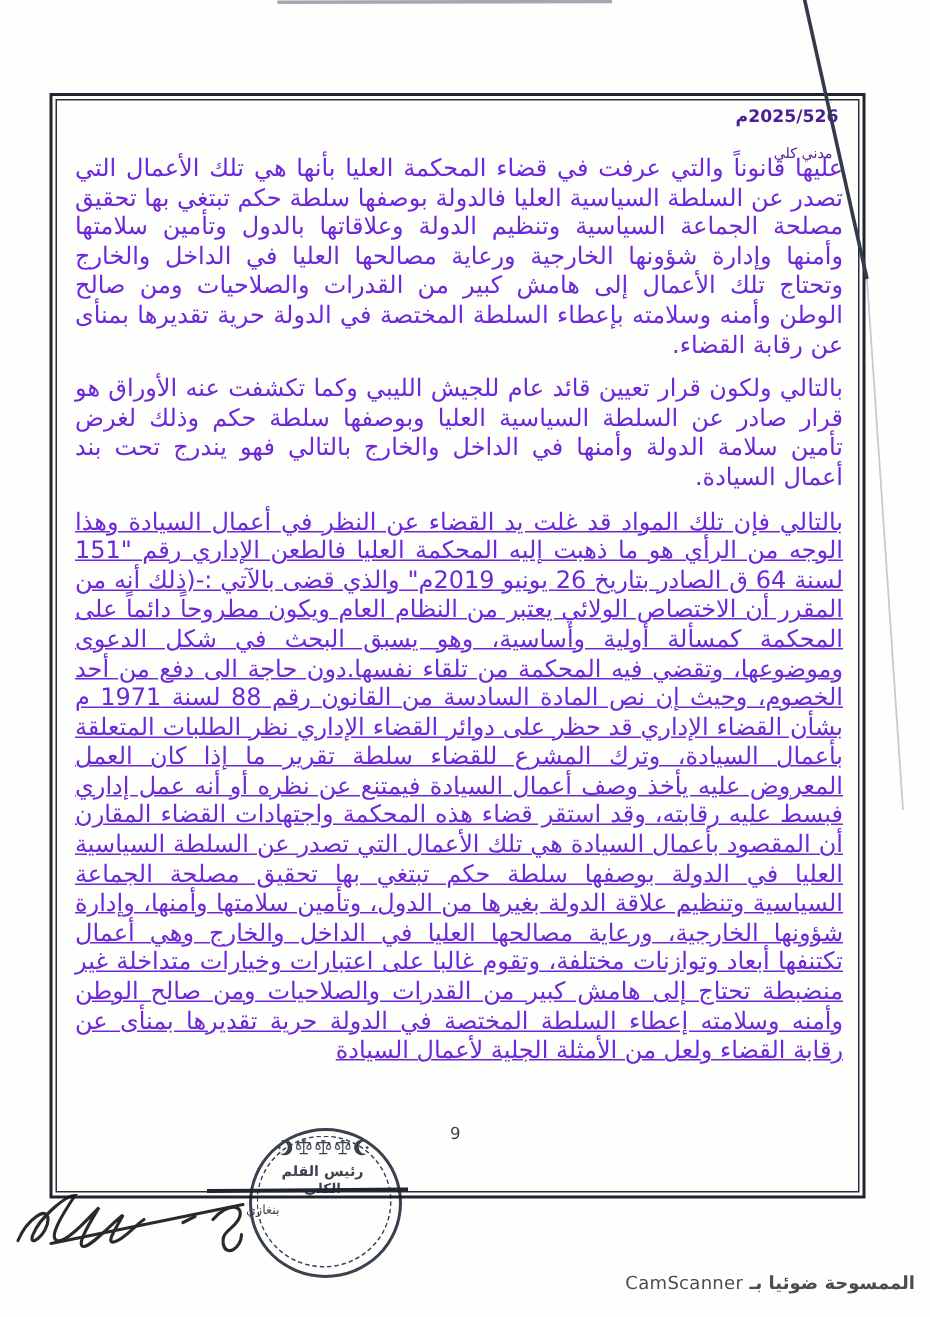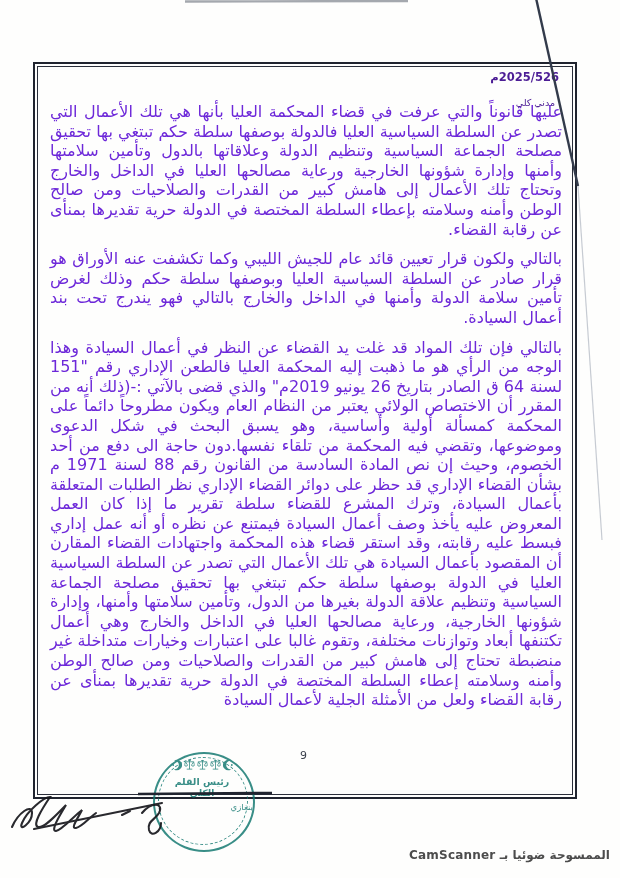--- a/index.html
+++ b/index.html
@@ -27,63 +27,63 @@
   .case-no{font-size:11.5px;font-weight:bold;letter-spacing:.2px;}
   .case-type{font-size:9.5px;margin-top:13px;margin-right:4px;}
 
   
   .content{
     position:absolute;top:38px;right:13px;left:15px;
     direction:rtl;text-align:justify;text-justify:inter-word;
     color:#6d28d9;font-size:16px;line-height:19.6px;
   }
   .content p{margin:0 0 10px 0;}
-  .content p:last-child{margin-bottom:0;}
+  .content p:last-child{margin-bottom:0;text-decoration:underline;}
 
   
   .page-number{
     position:absolute;left:300px;top:749px;z-index:3;
     font-size:11px;color:#3a404c;
   }
 
   
   .stamp{
-    position:absolute;left:151px;top:750px;width:106px;height:100px;
-    z-index:4;color:#0f766e;opacity:.82;direction:rtl;
+    position:absolute;left:164px;top:750px;width:106px;height:100px;
+    z-index:4;color:#0f172a;opacity:.82;direction:rtl;
   }
   .stamp-circle{
     position:absolute;left:2px;top:2px;width:98px;height:96px;
     border:2.2px solid currentColor;border-radius:50%;
   }
   .stamp-circle-inner{
     position:absolute;left:7px;top:7px;width:88px;height:86px;
     border:1px dashed currentColor;border-radius:50%;
   }
   .stamp-icons{
     position:absolute;left:0;top:9px;width:102px;
     display:flex;justify-content:center;align-items:center;gap:2px;
   }
   .stamp-icons svg{display:block;}
   .stamp-text1{position:absolute;top:26px;left:0;width:102px;text-align:center;
     font-size:9.5px;font-weight:bold;}
   .stamp-text2{position:absolute;top:38px;left:0;width:102px;text-align:center;
     font-size:9px;font-weight:bold;}
-  .stamp-city{position:absolute;top:52px;left:0;width:102px;text-align:right;
+  .stamp-city{position:absolute;top:52px;left:0;width:102px;text-align:left;
     font-size:8.5px;letter-spacing:1px;}
 
   
   .overlay{position:absolute;inset:0;z-index:6;pointer-events:none;}
   .sig{position:absolute;left:4px;top:783px;z-index:7;}
 
   
   .watermark{
     position:absolute;right:10px;bottom:16px;direction:rtl;z-index:8;
     font-size:12px;color:#4c4c4c;font-weight:600;
   }
-  .watermark .en{font-weight:700;letter-spacing:.2px;}
+  .watermark .en{font-weight:400;letter-spacing:.2px;}
 </style>
 </head>
 <body>
 
 <div class="scan">
 
   <div class="frame">
     <div class="frame-inner"></div>
 
     <div class="case-block">

